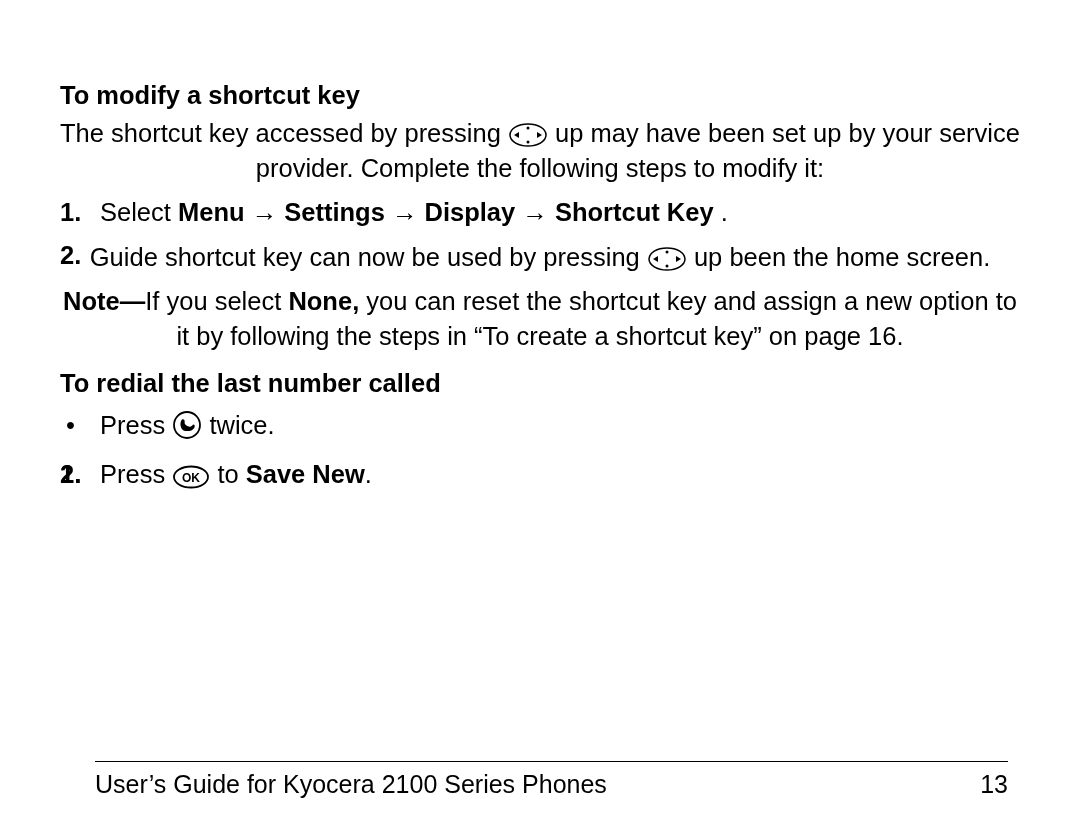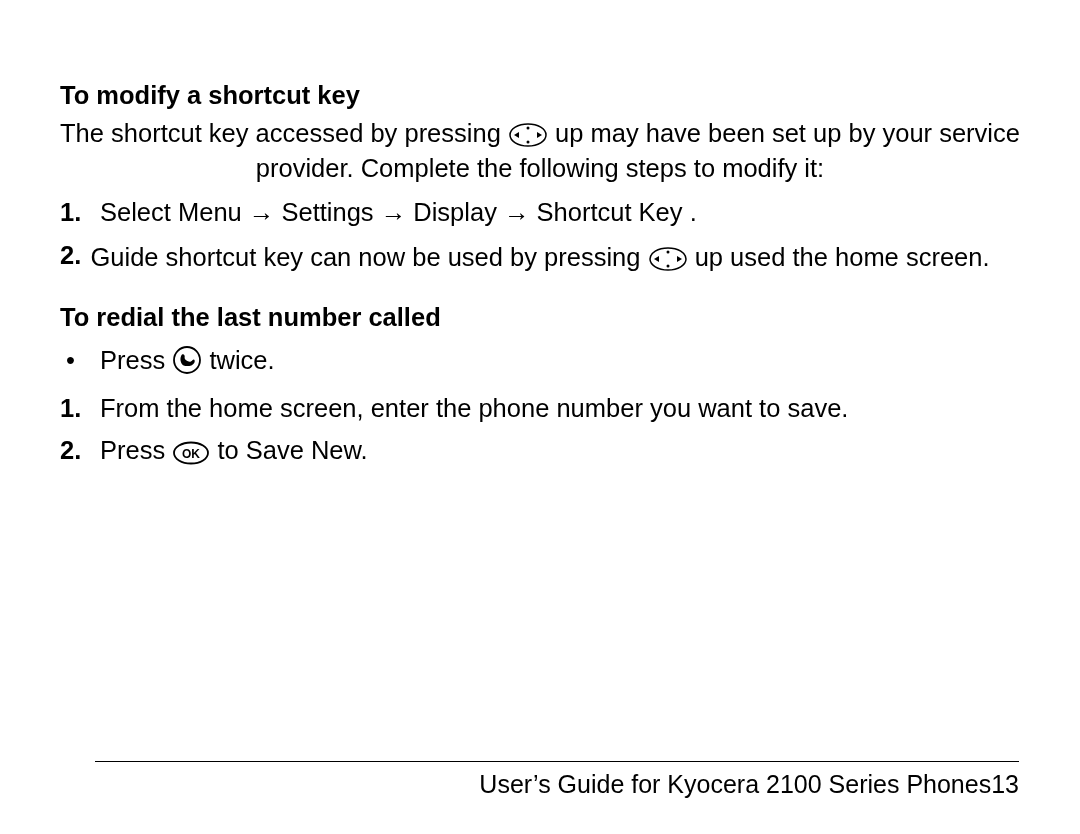--- a/index.html
+++ b/index.html
@@ -45,31 +45,31 @@
   .bullet-item {
     padding-left: 40px;
     position: relative;
     margin: 8px 0 14px 0;
   }
   .bullet-dot {
     position: absolute;
     left: 6px;
     top: 0;
   }
-  .bold { font-weight: normal; }
+  .bold { font-weight: bold; }
   .footer {
     position: absolute;
     left: 60px;
-    right: 61px;
+    right: 72px;
     bottom: 32px;
     border-top: 1px solid #000;
     padding-top: 6px;
     font-size: 25px;
     display: flex;
-    justify-content: flex-end;
+    justify-content: space-between;
     margin-left: 35px;
   }
   svg.key-icon {
     vertical-align: -6px;
   }
 </style>
 </head>
 <body>
 
 <div class="page">
@@ -113,43 +113,45 @@
     <span>Guide shortcut key can now be used by pressing </span>
     <span>
       <svg class="key-icon" width="40" height="26" viewBox="0 0 40 26">
         <ellipse cx="20" cy="13" rx="18" ry="11" fill="none" stroke="#000" stroke-width="1.5"></ellipse>
         <polygon points="6,13 11,10 11,16" fill="#000"></polygon>
         <polygon points="34,13 29,10 29,16" fill="#000"></polygon>
         <circle cx="20" cy="6" r="1.5" fill="#000"></circle>
         <circle cx="20" cy="20" r="1.5" fill="#000"></circle>
       </svg>
     </span>
-    <span> up used the home screen.</span>
+    <span> up been the home screen.</span>
   </div>
 
+  <div class="para">
+    <span class="bold">Note—</span><span>If you select </span><span class="bold">None,</span><span> you can reset the shortcut key and assign a new option to it by following the steps in “To create a shortcut key” on page 16.</span>
+  </div>
 
-  <div class="heading" style="margin-top:26px">To redial the last number called</div>
+  <div class="heading" style="margin-top:13px">To redial the last number called</div>
 
   <div class="bullet-item">
     <span class="bullet-dot">•</span>
     <span>Press </span>
     <span>
       <svg class="key-icon" width="30" height="30" viewBox="0 0 30 30">
         <circle cx="15" cy="15" r="13" fill="none" stroke="#000" stroke-width="1.8"></circle>
         <path d="M10 19 C 8 17 8 12 11 9 C 13 7 15 9 14 11 C 13 13 13 14 15 16 C 17 18 18 18 20 17 C 22 16 23 18 21 20 C 18 23 12 21 10 19 Z" fill="#000" transform="rotate(-20 15 15)"></path>
       </svg>
     </span>
     <span> twice.</span>
   </div>
 
 
   <div class="list">
     <div class="list-item">
       <span class="list-num">1.</span>
-      <span>From the home screen, enter the phone number you want to save.</span>
     </div>
     <div class="list-item">
       <span class="list-num">2.</span>
       <span>Press </span>
       <span>
         <svg class="key-icon" width="38" height="24" viewBox="0 0 38 24">
           <ellipse cx="19" cy="12" rx="17" ry="10.5" fill="none" stroke="#000" stroke-width="1.8"></ellipse>
           <text x="19" y="16.5" font-family="Tahoma, sans-serif" font-size="12" font-weight="bold" text-anchor="middle" fill="#000">OK</text>
         </svg>
       </span>

